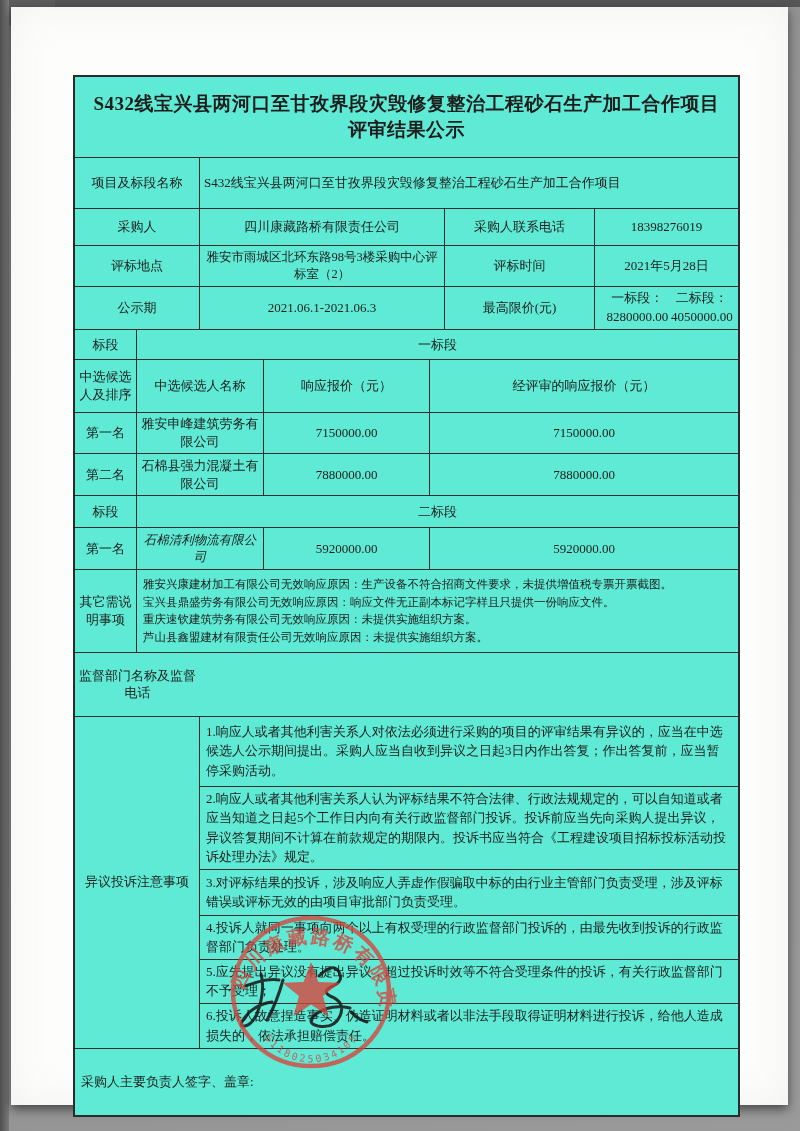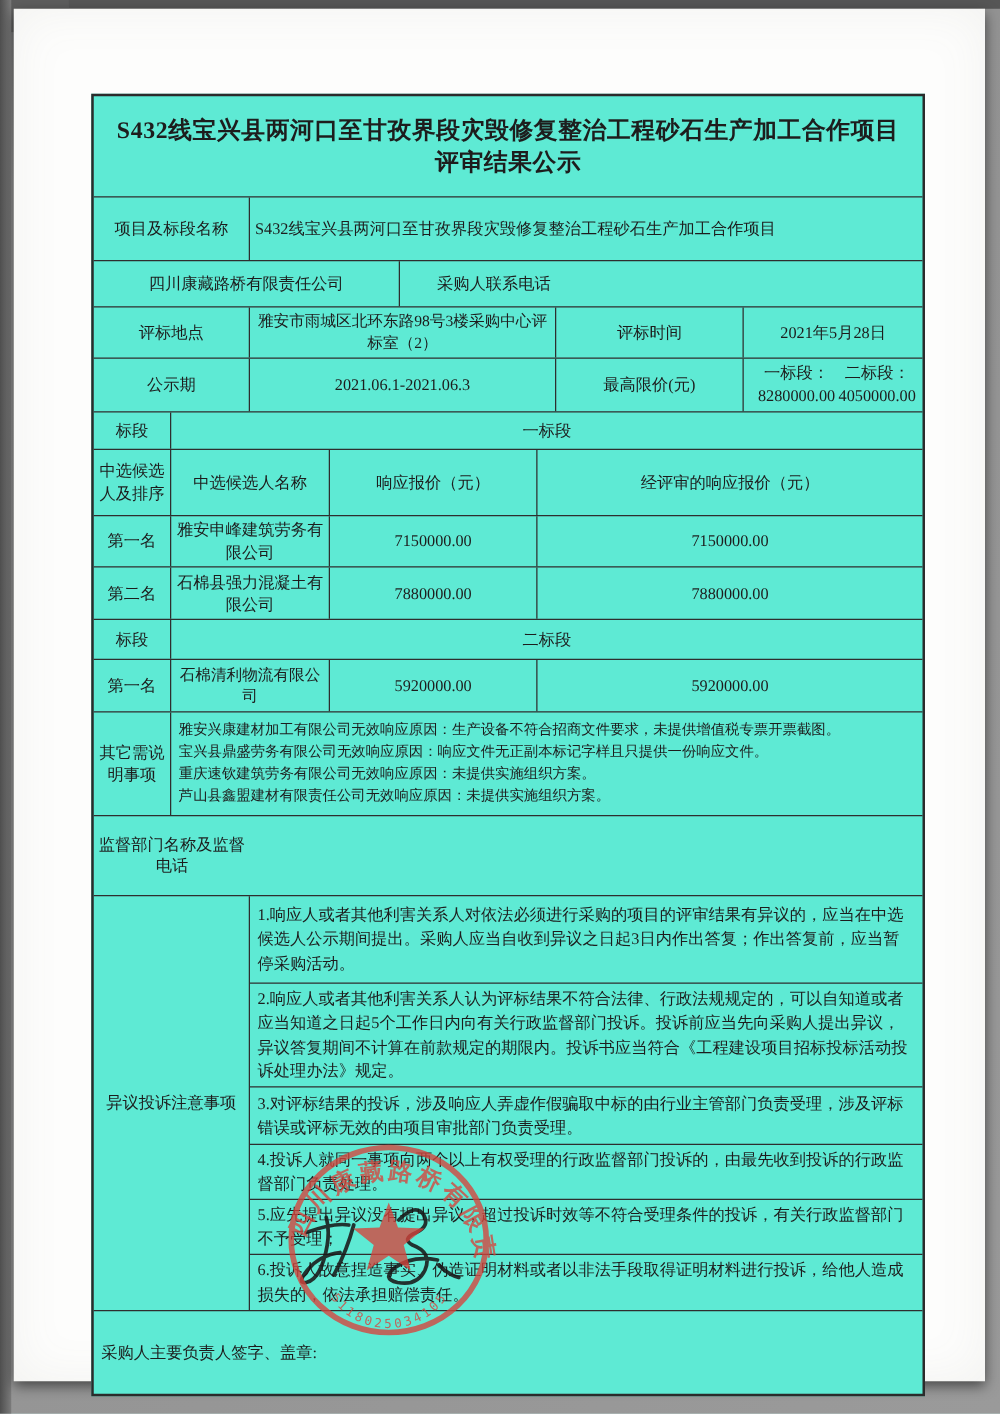--- a/index.html
+++ b/index.html
@@ -68,22 +68,24 @@
       <div>S432线宝兴县两河口至甘孜界段灾毁修复整治工程砂石生产加工合作项目</div>
       <div>评审结果公示</div>
     </div>
 
     <div class="tr" style="height:50px;">
       <div class="td w-label">项目及标段名称</div>
       <div class="td left fill">S432线宝兴县两河口至甘孜界段灾毁修复整治工程砂石生产加工合作项目</div>
     </div>
 
     <div class="tr" style="height:36px;">
+      <div class="td w-label">采购人</div>
       <div class="td w-val">四川康藏路桥有限责任公司</div>
       <div class="td w-lab2">采购人联系电话</div>
+      <div class="td w-val2">18398276019</div>
     </div>
 
     <div class="tr" style="height:40px;">
       <div class="td w-label">评标地点</div>
       <div class="td w-val" style="font-size:12.5px;">雅安市雨城区北环东路98号3楼采购中心评标室（2）</div>
       <div class="td w-lab2">评标时间</div>
       <div class="td w-val2">2021年5月28日</div>
     </div>
 
     <div class="tr" style="height:42px;">
@@ -122,21 +124,21 @@
       <div class="td w-rev">7880000.00</div>
     </div>
 
     <div class="tr" style="height:31px;">
       <div class="td w-rank">标段</div>
       <div class="td fill">二标段</div>
     </div>
 
     <div class="tr" style="height:41px;">
       <div class="td w-rank">第一名</div>
-      <div class="td w-name" style="font-size:12.5px;">石棉清利物流有限公司</div>
+      <div class="td w-name" style="font-size:12.5px;font-style:italic;">石棉清利物流有限公司</div>
       <div class="td w-price">5920000.00</div>
       <div class="td w-rev">5920000.00</div>
     </div>
 
     <div class="tr" style="min-height:71px;">
       <div class="td w-rank" style="font-size:13px;">其它需说明事项</div>
       <div class="td left fill notes">
         <div>雅安兴康建材加工有限公司无效响应原因：生产设备不符合招商文件要求，未提供增值税专票开票截图。</div>
         <div>宝兴县鼎盛劳务有限公司无效响应原因：响应文件无正副本标记字样且只提供一份响应文件。</div>
         <div>重庆速钦建筑劳务有限公司无效响应原因：未提供实施组织方案。</div>

